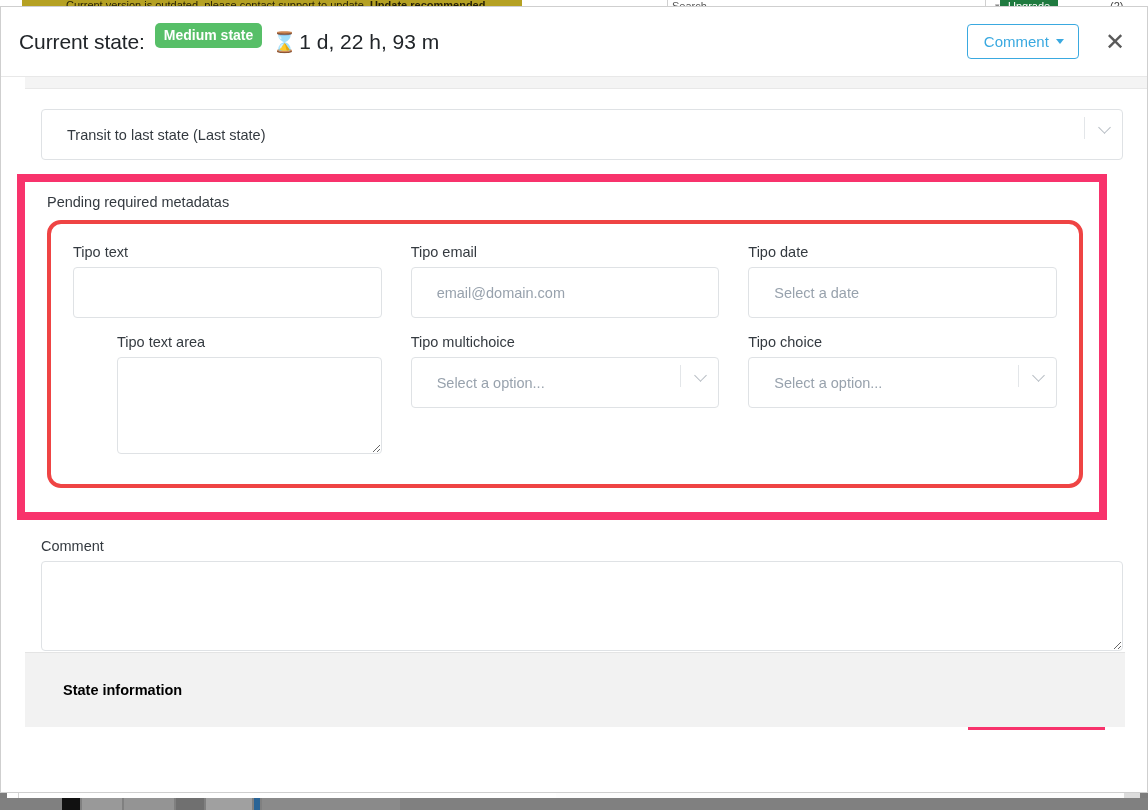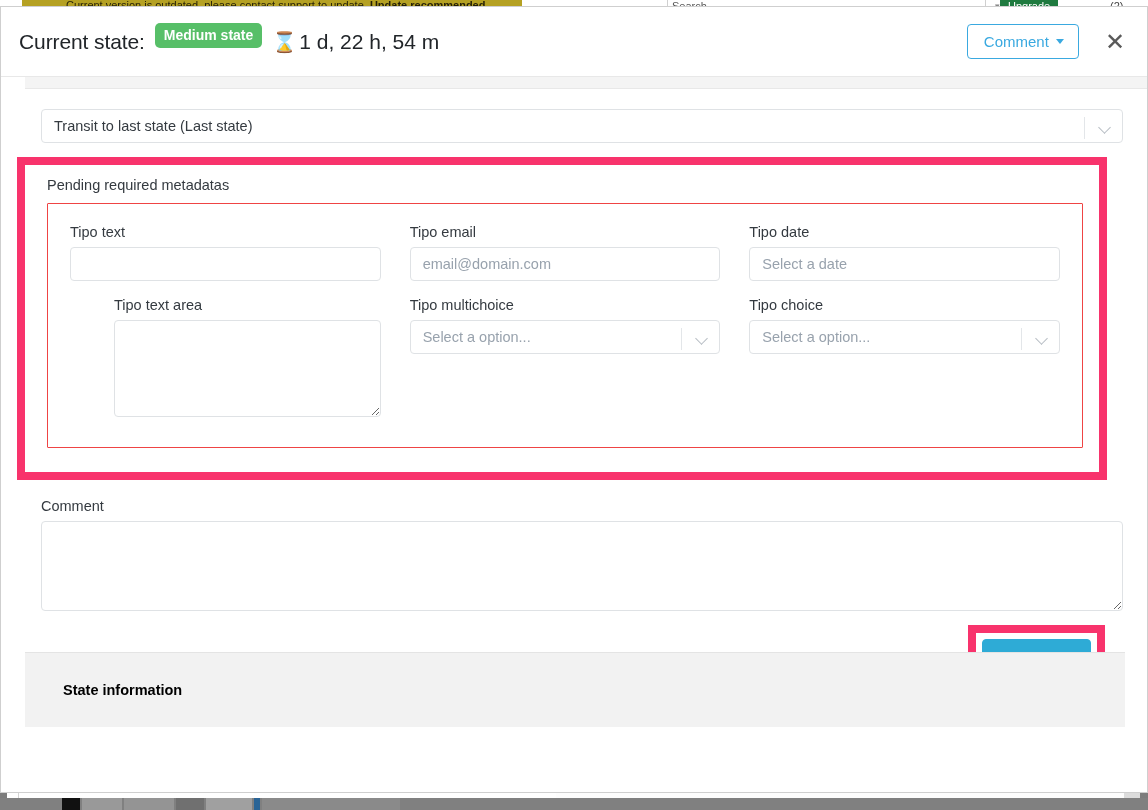--- a/index.html
+++ b/index.html
@@ -202,27 +202,27 @@
   .form-wrap { padding: 20px 24px 0 40px; }
 
   .field-label {
     font-size: 14.5px;
     color: #343a40;
     margin-bottom: 7px;
     display: block;
   }
   .control {
     width: 100%;
-    height: 34px;
+    height: 51px;
     border: 1px solid #dfe2e5;
     border-radius: 4px;
     background: #ffffff;
     font-size: 14.5px;
     color: #343a40;
-    padding: 0 12px;
+    padding: 0 25px;
     font-family: "Liberation Sans", sans-serif;
     outline: none;
   }
   .control::placeholder { color: #98a2ad; }
 
   .select-wrap { position: relative; width: 100%; }
   .select-wrap .control { padding-right: 52px; }
   .select-sep {
     position: absolute; right: 38px; top: 8px;
     width: 1px; height: 22px; background: #e3e6e9;
@@ -250,22 +250,22 @@
     border: 8px solid #f8336c;
     margin: 0 16px 0 -24px;
     background: #ffffff;
     padding: 12px 16px 24px 22px;
   }
   #metadata-panel-title {
     font-size: 14.5px; color: #343a40;
     margin-bottom: 10px;
   }
   #metadata-inner {
-    border: 1px solid #ef4444;
-    border-radius: 1px;
+    border: 4px solid #ef4444;
+    border-radius: 14px;
     padding: 20px 22px 26px 22px;
     background: #ffffff;
   }
   .meta-grid {
     display: grid;
     grid-template-columns: 1fr 1fr 1fr;
     column-gap: 29px;
     row-gap: 16px;
   }
   textarea.control {
@@ -370,21 +370,21 @@
   <div class="tb-seg" style="left:254px;width:6px;background:#2a6496;"></div>
   <div class="tb-seg" style="left:262px;width:138px;background:#8a8a8a;"></div>
 </div>
 
 <div id="modal">
 
   <div id="modal-header">
     <span class="header-title">Current state:</span>
     <span class="state-badge">Medium state</span>
     <span class="hourglass-icon">⌛</span>
-    <span class="elapsed-time">1 d, 22 h, 54 m</span>
+    <span class="elapsed-time">1 d, 22 h, 93 m</span>
 
     <div class="header-right">
       <button class="options-btn">
         <span>Comment</span>
         <span class="caret-down"></span>
       </button>
       <span class="close-x">✕</span>
     </div>
   </div>
 

